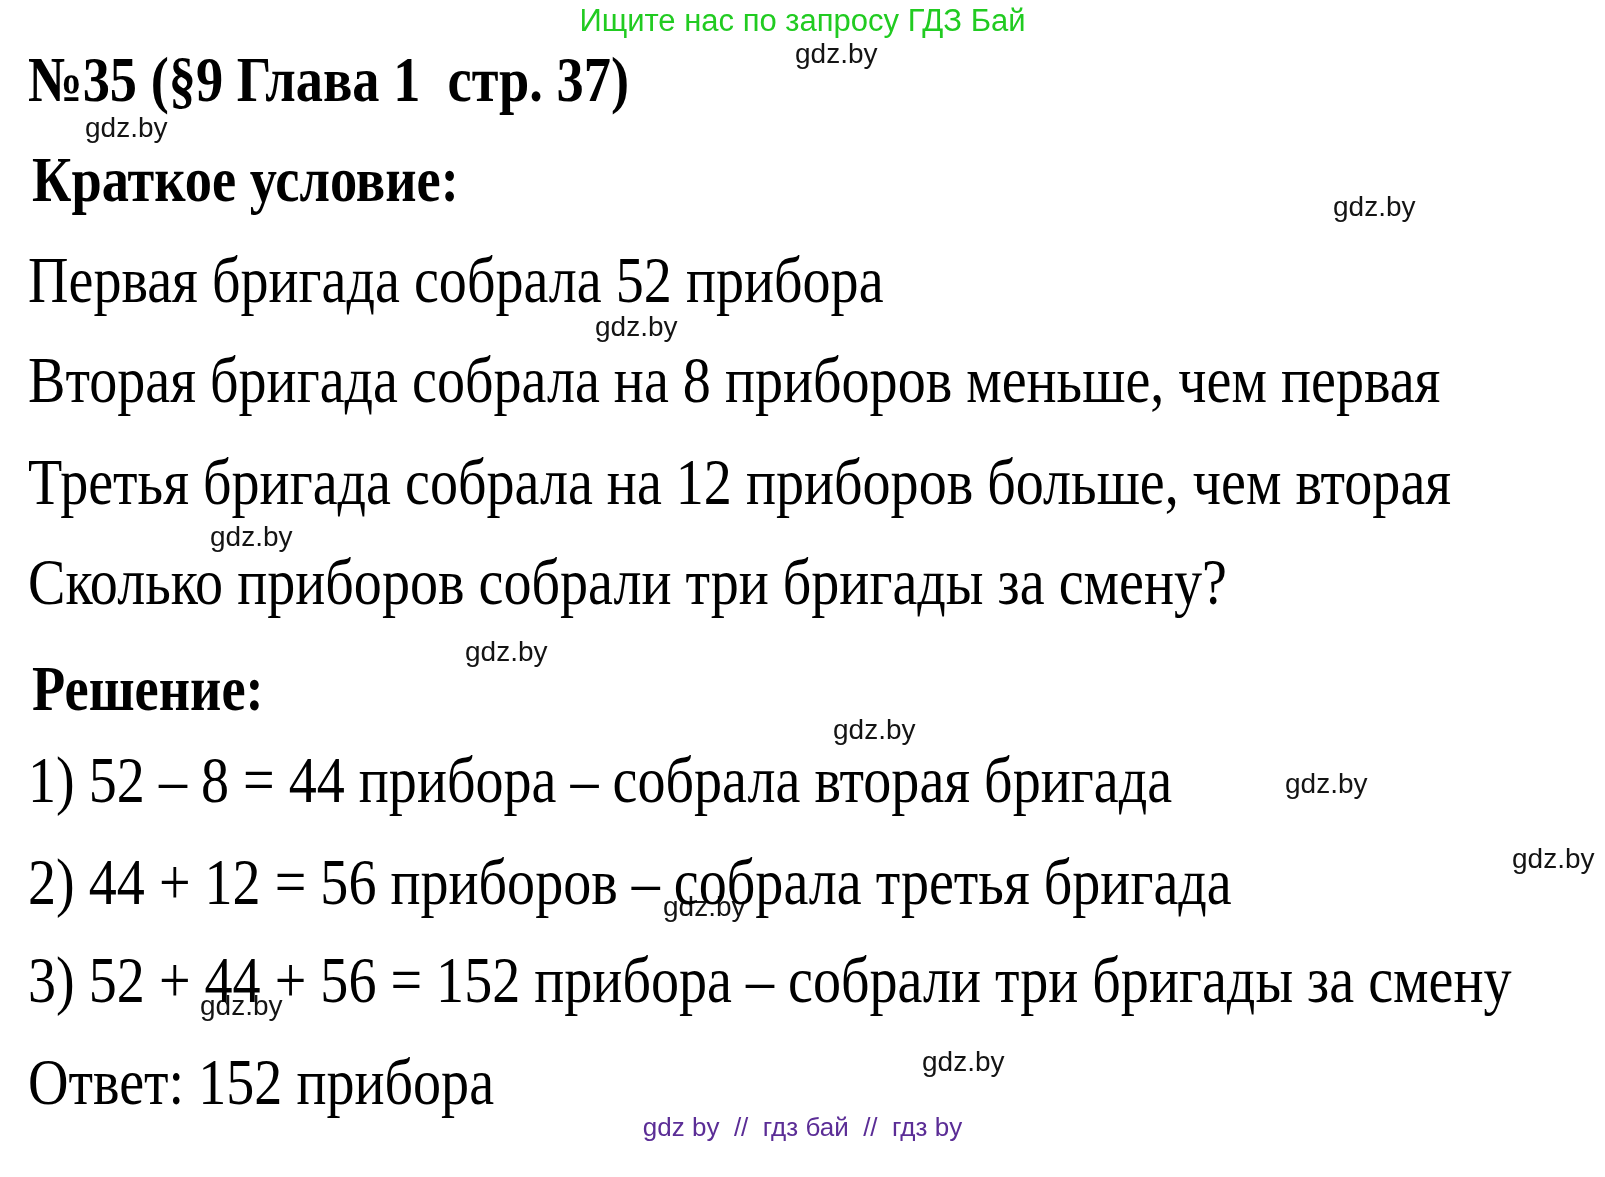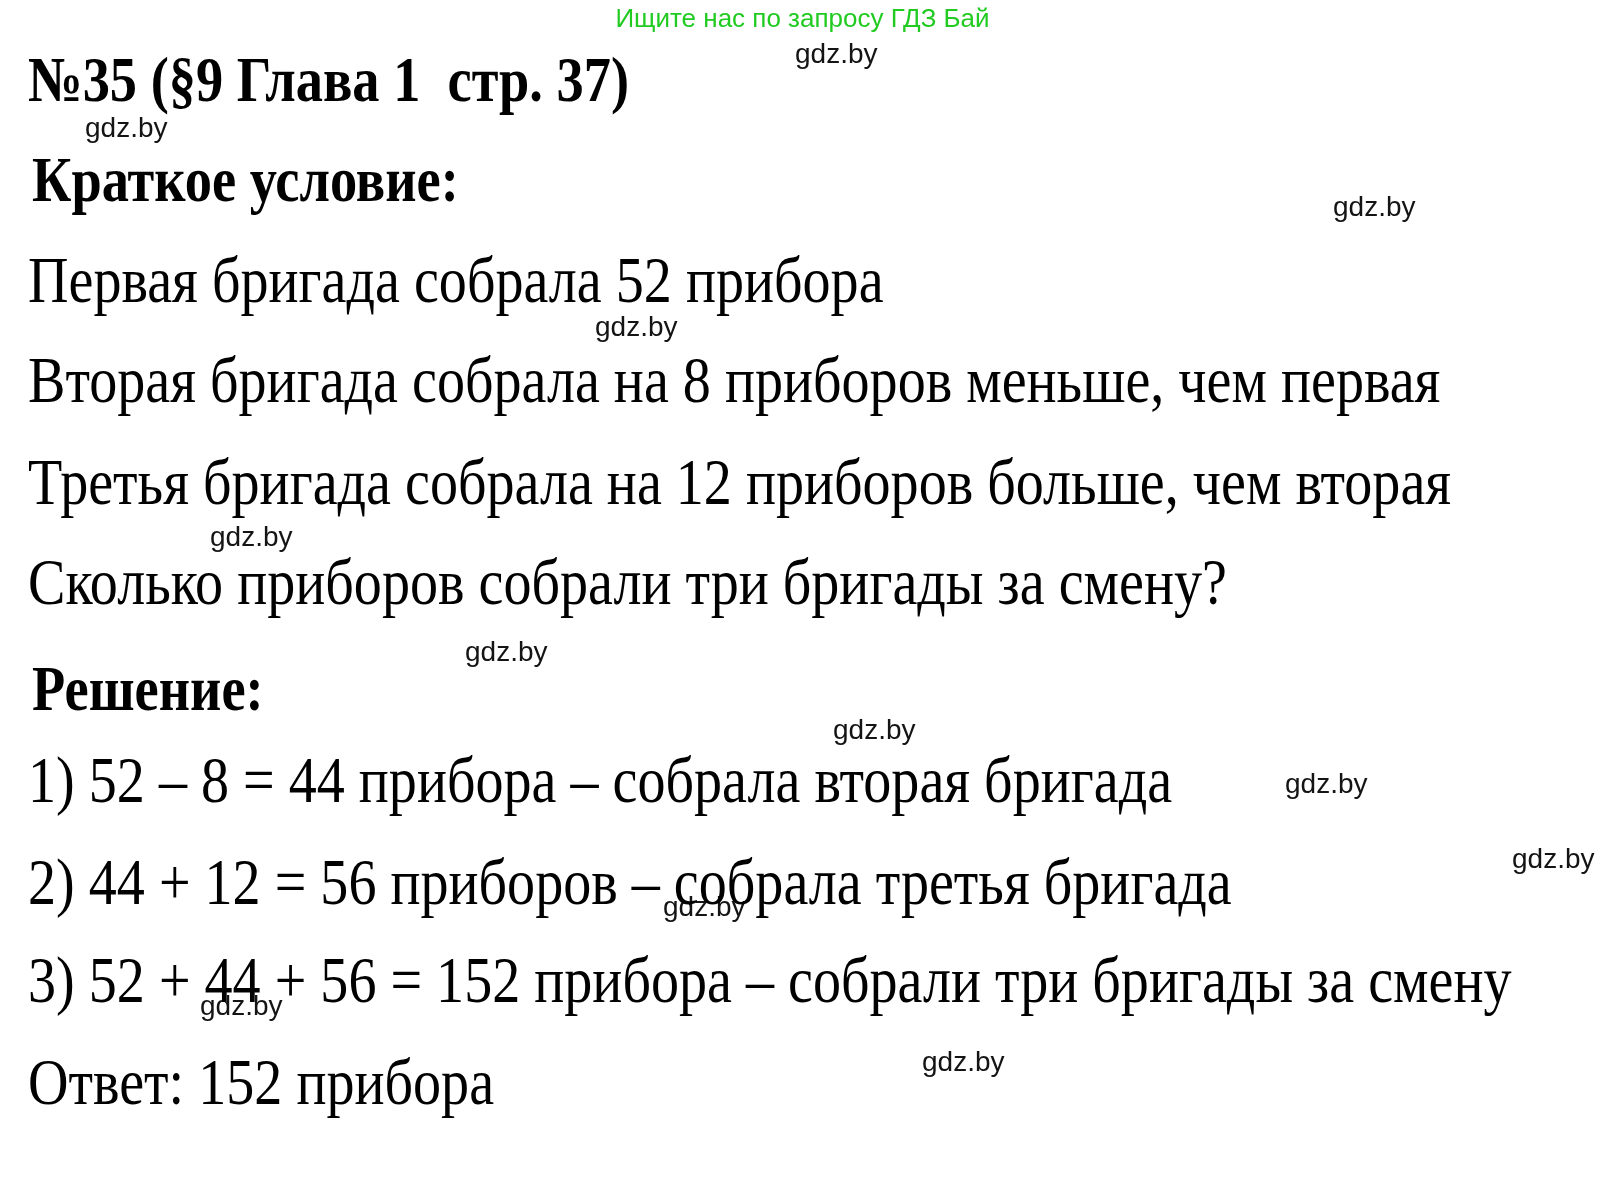--- a/index.html
+++ b/index.html
@@ -10,21 +10,21 @@
     background: #ffffff;
     overflow: hidden;
     font-family: "Liberation Serif", serif;
     color: var(--text, #000000);
   }
   .promo {
     position: absolute;
     top: 3px; left: 0; right: 0;
     text-align: center;
     font-family: "Liberation Sans", sans-serif;
-    font-size: 26px;
+    font-size: 31px;
     color: var(--promo, #21cb21);
     white-space: pre;
   }
   .wm {
     position: absolute;
     font-family: "Liberation Sans", sans-serif;
     font-size: 28px;
     color: var(--wm, #141414);
     white-space: pre;
     line-height: 1;
@@ -83,14 +83,15 @@
   <p class="t-line" style="left:28px; top:546px;">Сколько приборов собрали три бригады за смену?</p>
 
   <h2 class="t-line t-bold" style="left:32px; top:654px;">Решение:</h2>
 
   <p class="t-line" style="left:28px; top:744px;">1) 52 – 8 = 44 прибора – собрала вторая бригада</p>
   <p class="t-line" style="left:28px; top:846px;">2) 44 + 12 = 56 приборов – собрала третья бригада</p>
   <p class="t-line" style="left:28px; top:944px;">3) 52 + 44 + 56 = 152 прибора – собрали три бригады за смену</p>
 
   <p class="t-line" style="left:28px; top:1046px;">Ответ: 152 прибора</p>
 
+  <div class="footer">gdz by  //  гдз бай  //  гдз by</div>
 
 </div>
 
 </body></html>

